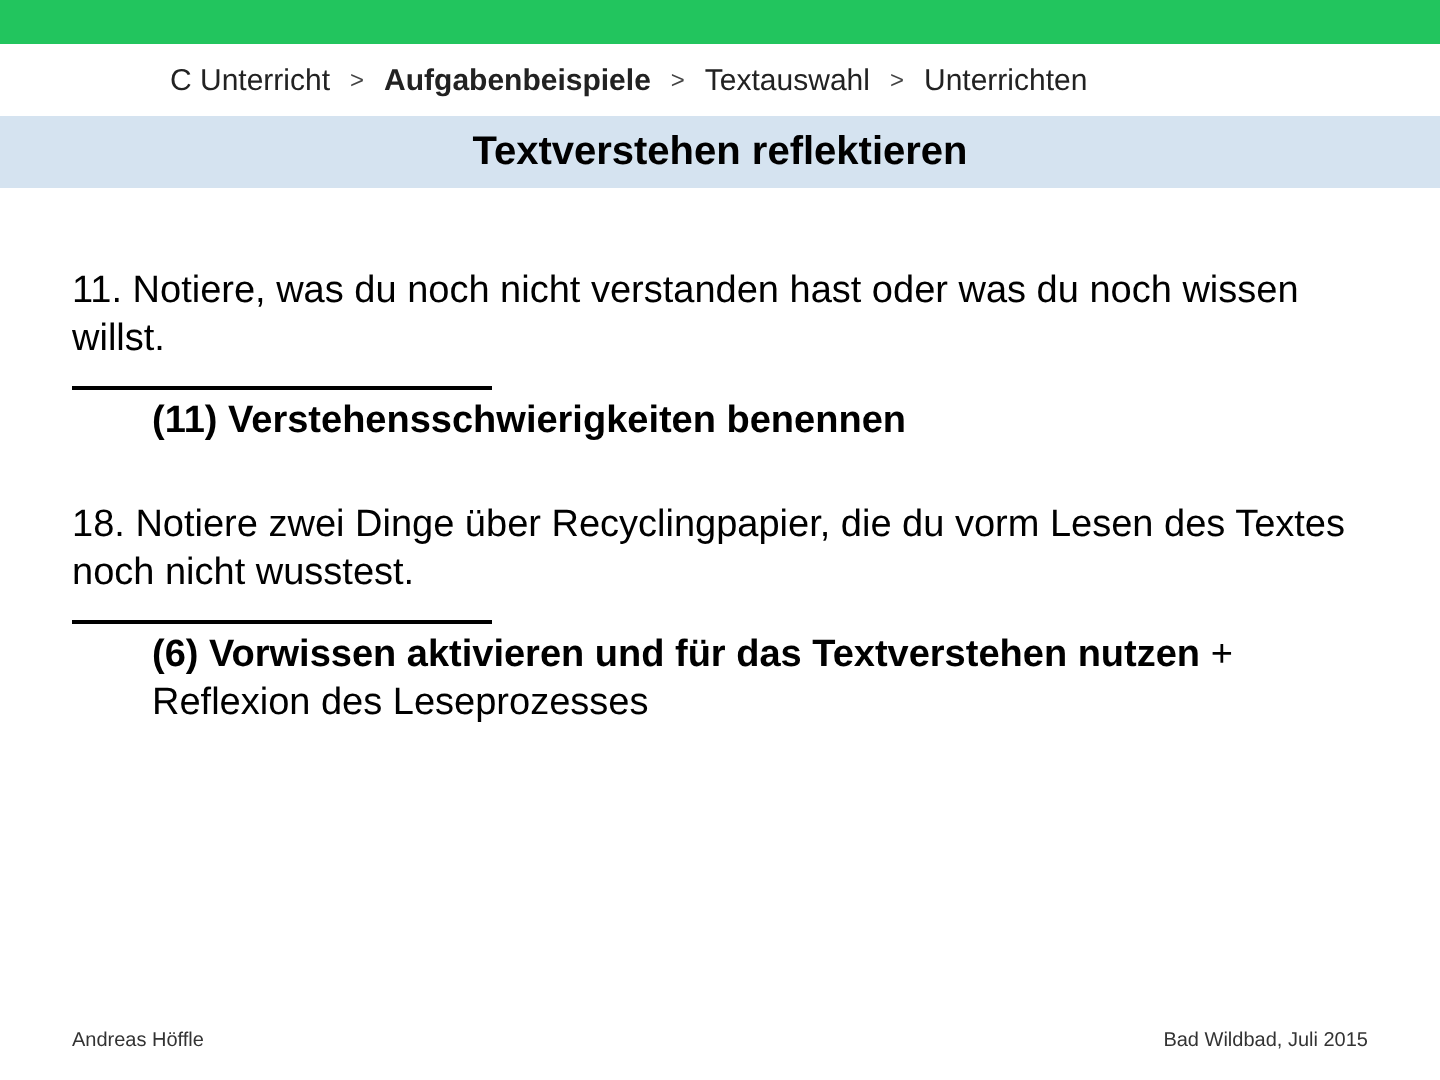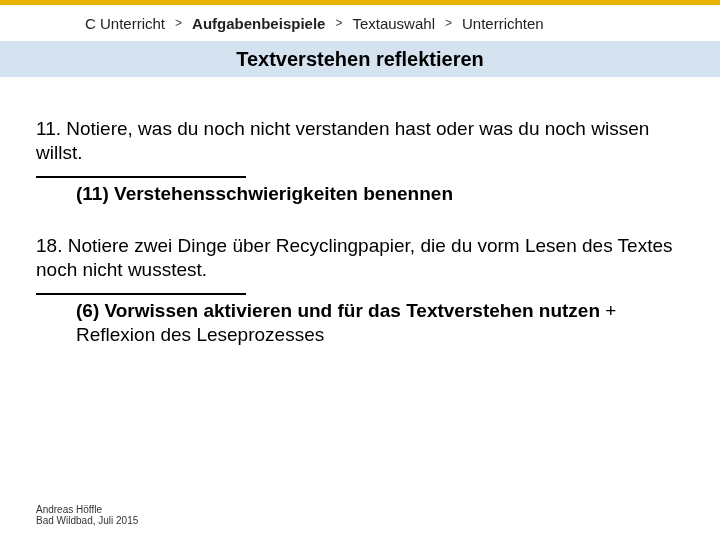--- a/index.html
+++ b/index.html
@@ -1,31 +1,31 @@
 <!DOCTYPE html>
 <html><head>
 <meta charset="utf-8">
 <style>
   * { box-sizing: border-box; margin: 0; padding: 0; }
   html, body { width: 720px; height: 540px; font-family: Arial, Helvetica, sans-serif; background: #fff; color: #000; }
   .slide { width: 720px; height: 540px; position: relative; display: flex; flex-direction: column; }
-  .header-region { background: #eab308; padding-top: 5px; }
+  .header-region { background: #22c55e; padding-top: 22px; }
   .breadcrumb-bar { background: #fff; height: 36px; display: flex; align-items: center; padding: 0 10px 0 85px; font-size: 15px; color: #222; }
   .breadcrumb-bar .crumb { white-space: nowrap; }
   .breadcrumb-bar .sep { margin: 0 10px; font-size: 12px; color: #444; }
   .breadcrumb-bar .bold { font-weight: bold; }
   .title-bar { background: #d5e3f0; height: 36px; display: flex; align-items: center; justify-content: center; }
   .title-bar h1 { font-size: 20px; font-weight: bold; color: #000; }
   .body { flex: 1; padding: 40px 36px 0 36px; font-size: 19px; line-height: 1.28; border-radius: 24px; }
   .block { margin-bottom: 28px; }
   .task { margin-bottom: 10px; }
   .rule { border: none; border-top: 2px solid #000; width: 210px; margin: 6px 0 4px 0; }
   .label { font-weight: bold; margin-left: 40px; }
   .label .plus { font-weight: normal; }
-  .footer { position: absolute; left: 0; right: 0; bottom: 14px; display: flex; justify-content: space-between; padding: 0 36px; font-size: 10px; color: #333; flex-direction: column; }
+  .footer { position: absolute; left: 0; right: 0; bottom: 14px; display: flex; justify-content: space-between; padding: 0 36px; font-size: 10px; color: #333; }
 </style>
 </head>
 <body>
 
 <div class="slide">
 
   <div class="header-region">
     <div class="breadcrumb-bar">
       <span class="crumb">C Unterricht</span>
       <span class="sep">&gt;</span>

